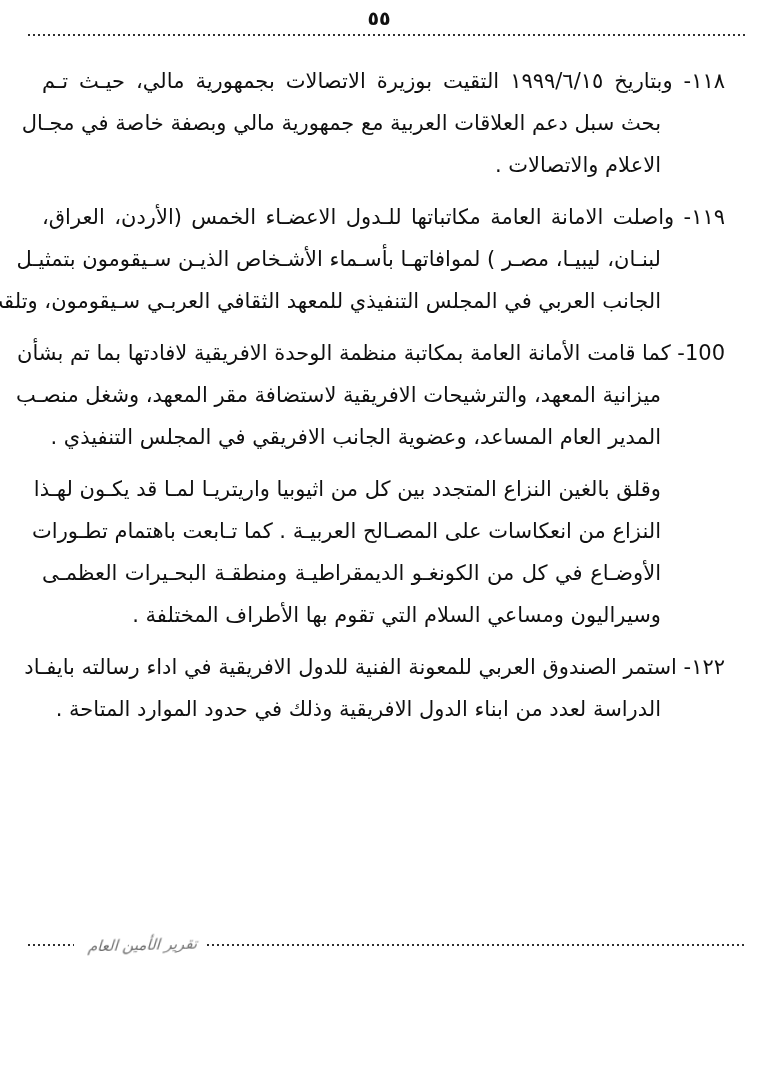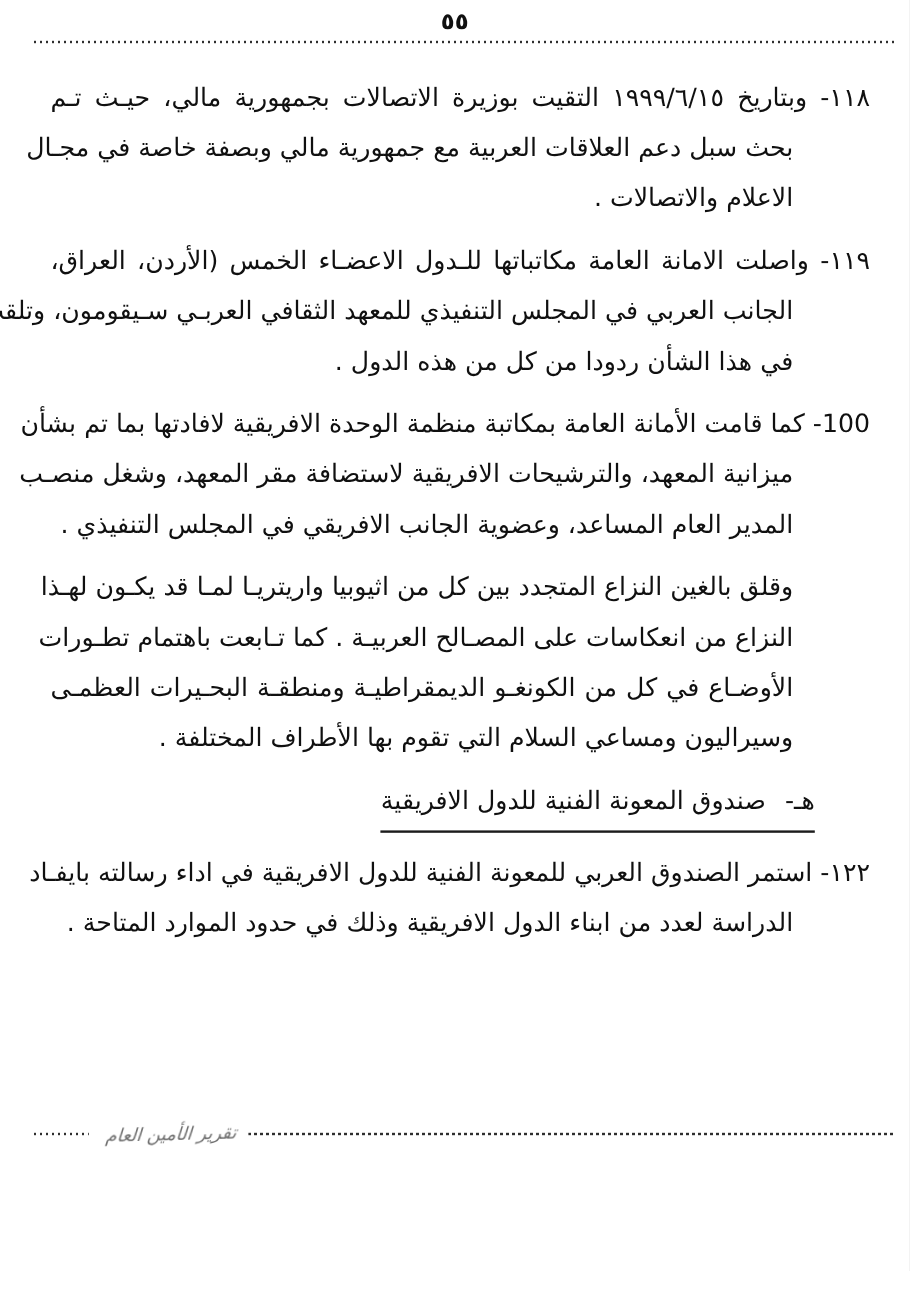--- a/index.html
+++ b/index.html
@@ -92,42 +92,37 @@
   <div class="content">
 
     <div class="para">
       <div class="line">١١٨- وبتاريخ ١٩٩٩/٦/١٥ التقيت بوزيرة الاتصالات بجمهورية مالي، حيـث تـم</div>
       <div class="line cont">بحث سبل دعم العلاقات العربية مع جمهورية مالي وبصفة خاصة في مجـال</div>
       <div class="line cont l-last">الاعلام والاتصالات .</div>
     </div>
 
     <div class="para">
       <div class="line">١١٩- واصلت الامانة العامة مكاتباتها للـدول الاعضـاء الخمس (الأردن، العراق،</div>
+      <div class="line cont">لبنـان، ليبيـا، مصـر ) لموافاتهـا بأسـماء الأشـخاص الذيـن سـيقومون بتمثيـل</div>
       <div class="line cont">الجانب العربي في المجلس التنفيذي للمعهد الثقافي العربـي سـيقومون، وتلقت</div>
-      <div class="line cont l-last">في هذا الشأن ردودا من كل من هذه الدول .</div>
     </div>
 
     <div class="para">
       <div class="line">100- كما قامت الأمانة العامة بمكاتبة منظمة الوحدة الافريقية لافادتها بما تم بشأن</div>
       <div class="line cont">ميزانية المعهد، والترشيحات الافريقية لاستضافة مقر المعهد، وشغل منصـب</div>
       <div class="line cont l-last">المدير العام المساعد، وعضوية الجانب الافريقي في المجلس التنفيذي .</div>
     </div>
 
     <div class="para">
       <div class="line cont">وقلق بالغين النزاع المتجدد بين كل من اثيوبيا واريتريـا لمـا قد يكـون لهـذا</div>
       <div class="line cont">النزاع من انعكاسات على المصـالح العربيـة . كما تـابعت باهتمام تطـورات</div>
       <div class="line cont">الأوضـاع في كل من الكونغـو الديمقراطيـة ومنطقـة البحـيرات العظمـى</div>
       <div class="line cont l-last">وسيراليون ومساعي السلام التي تقوم بها الأطراف المختلفة .</div>
     </div>
 
-    <div class="heading">
-      <span class="heading-inner">
-        <span>هـ-</span><span class="heading-title">صندوق المعونة الفنية للدول الافريقية</span>
-      </span>
-    </div>
 
     <div class="para">
       <div class="line">١٢٢- استمر الصندوق العربي للمعونة الفنية للدول الافريقية في اداء رسالته بايفـاد</div>
       <div class="line cont l-last">الدراسة لعدد من ابناء الدول الافريقية وذلك في حدود الموارد المتاحة .</div>
     </div>
 
   </div>
 
   <div class="footer">
     <span class="dotted-rule dots-short"></span>

